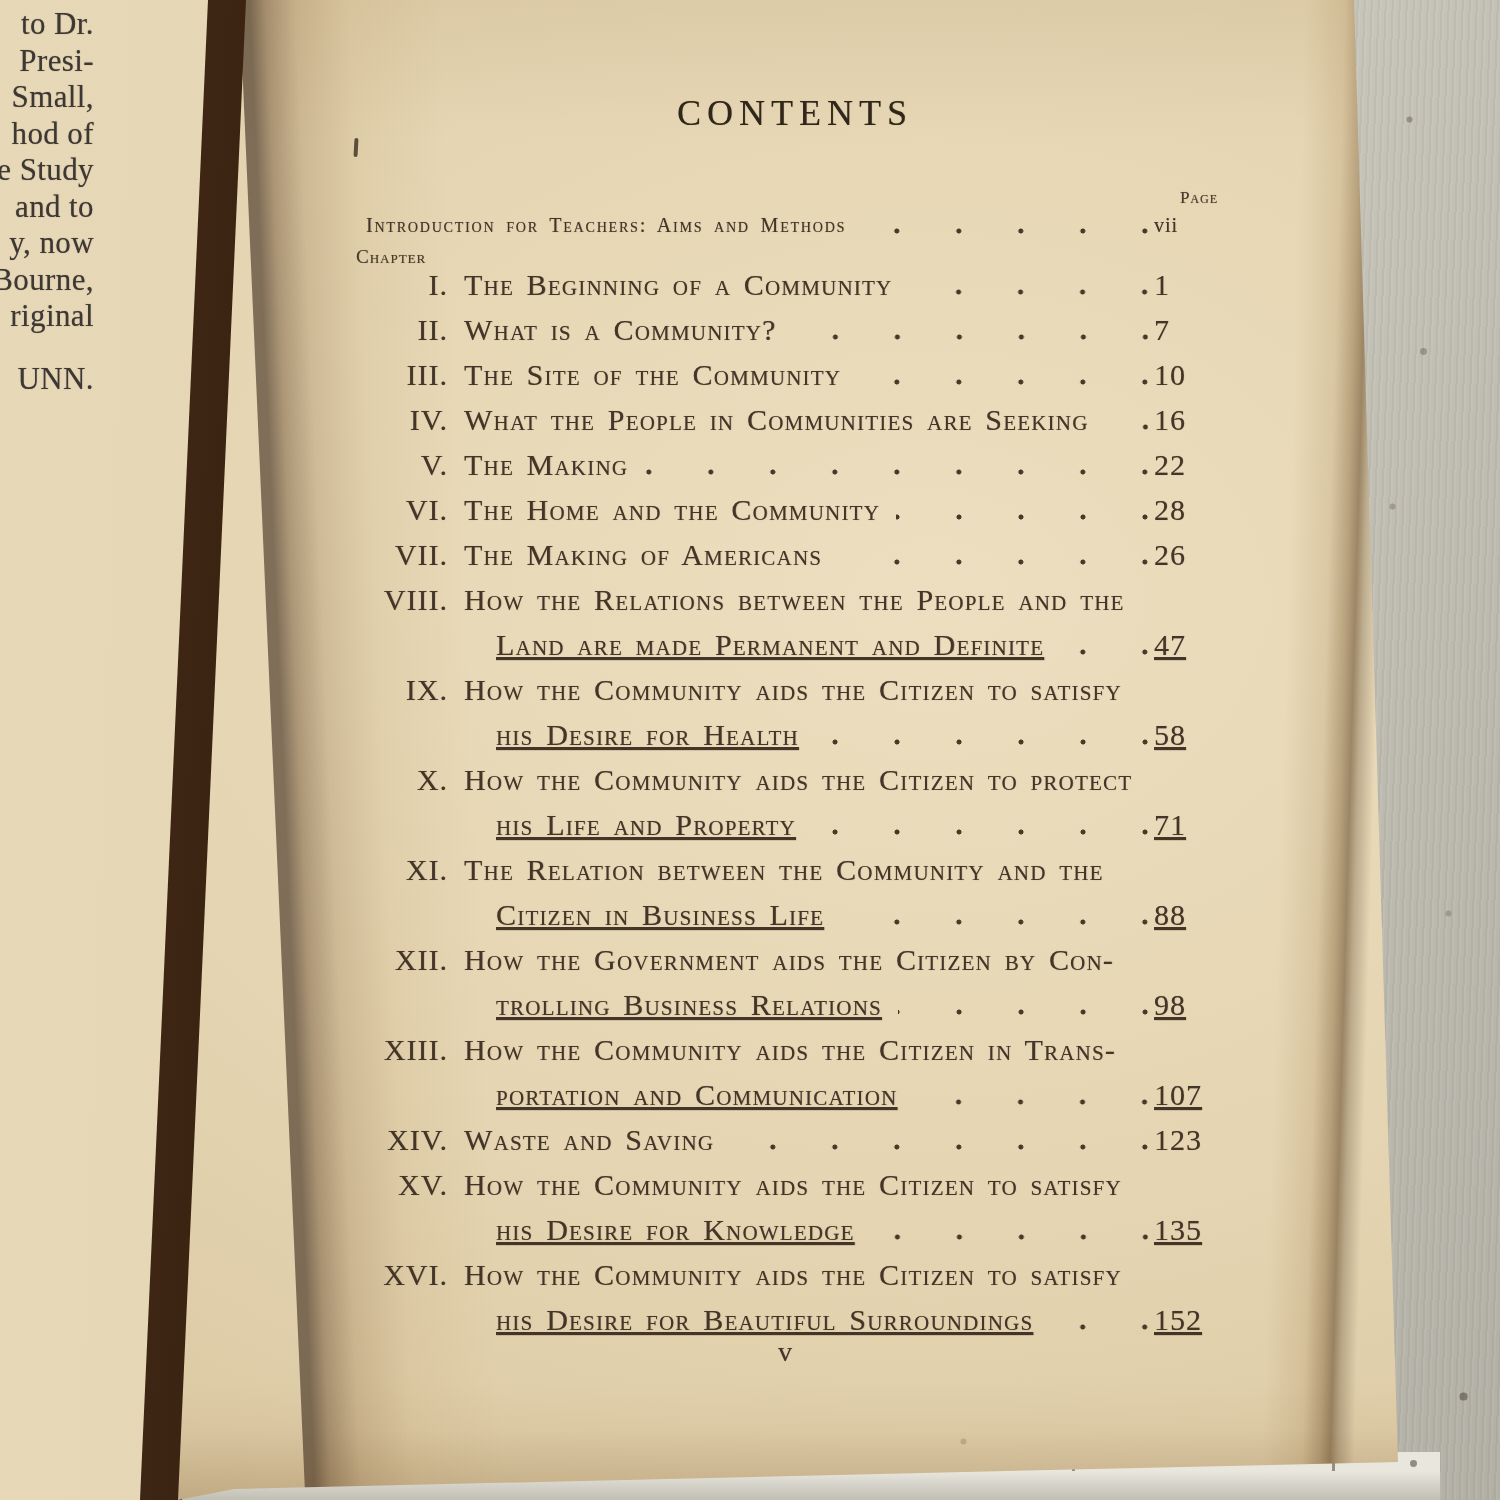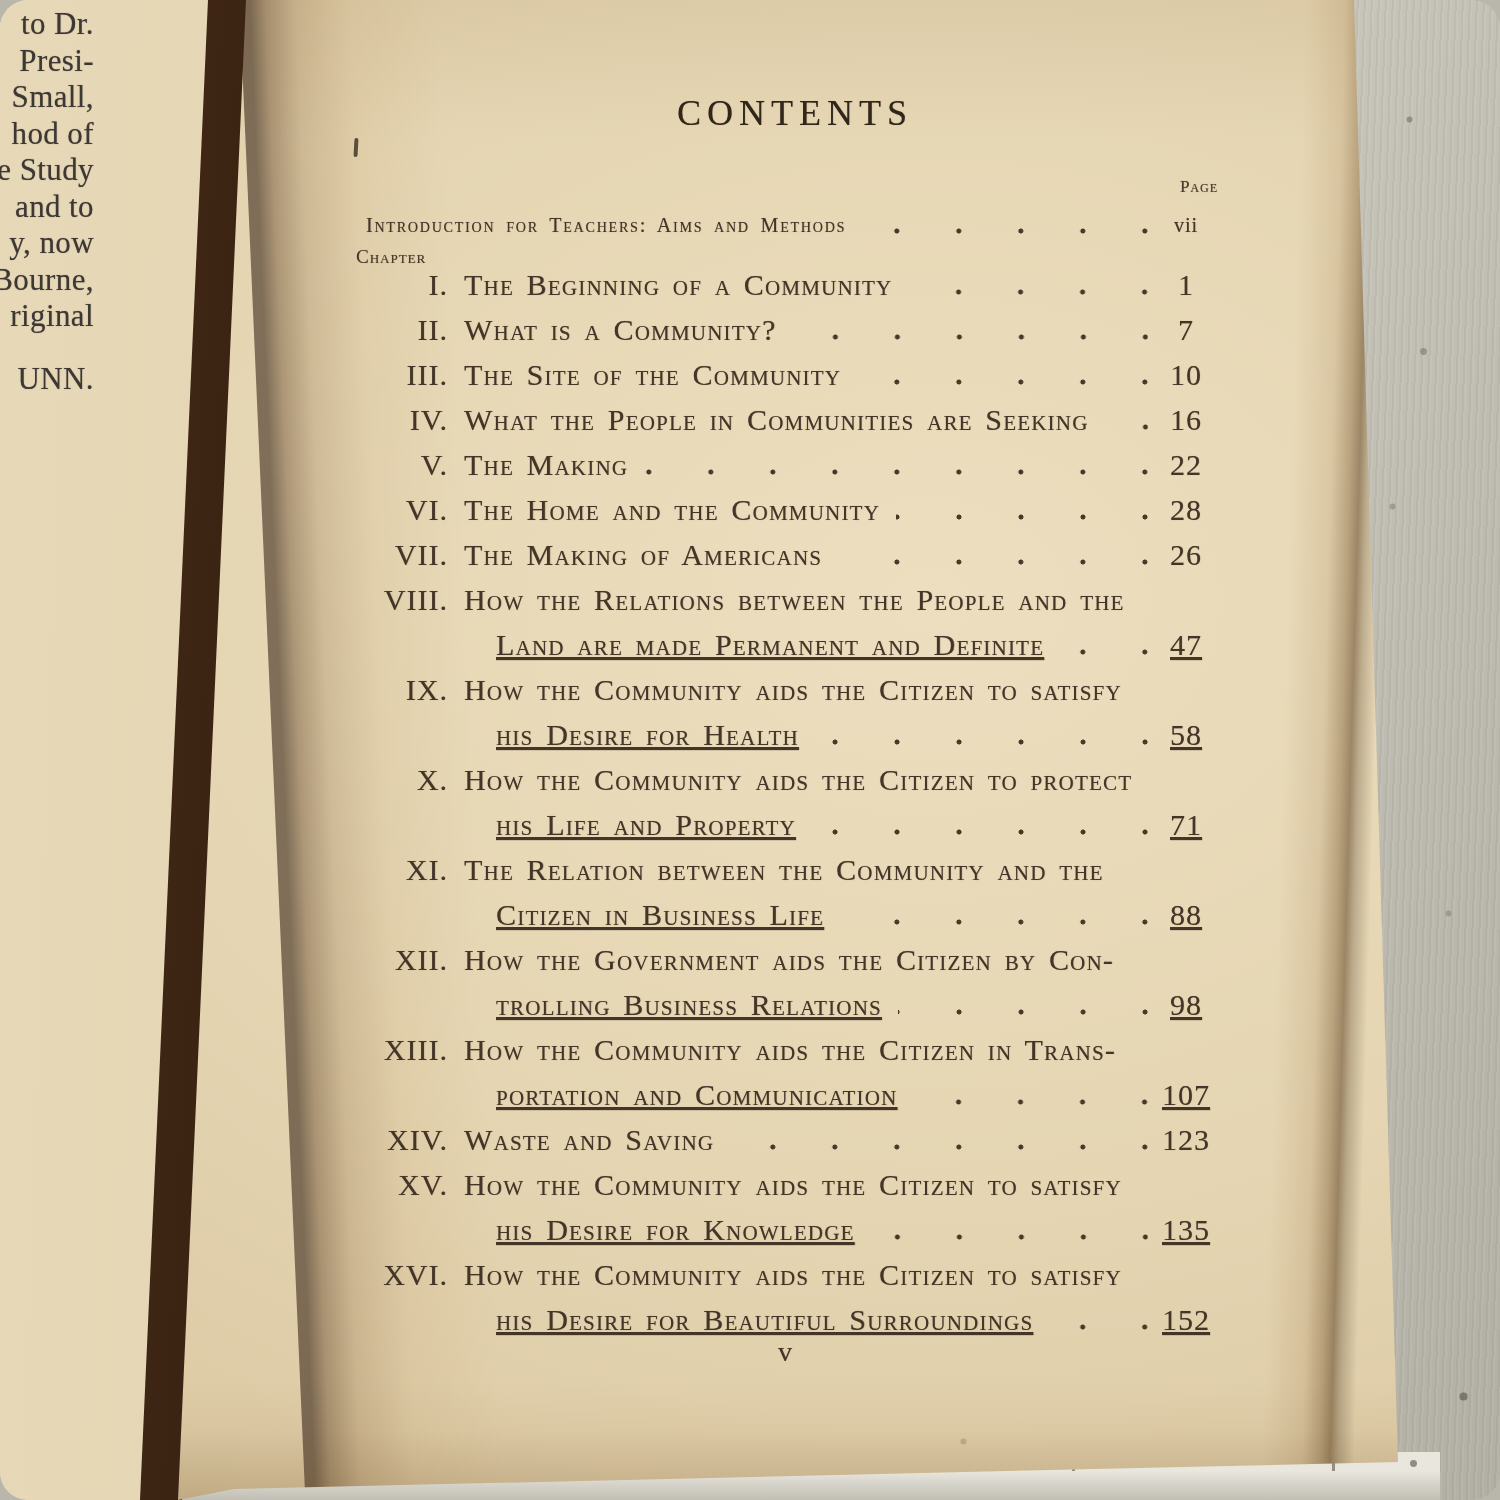--- a/index.html
+++ b/index.html
@@ -1,17 +1,17 @@
 <!DOCTYPE html>
 <html><head>
 <meta charset="utf-8">
 <style>
   html,body{margin:0;padding:0;background:#b9b6ac;}
   .scene{position:relative;width:1500px;height:1500px;overflow:hidden;
-         font-family:"Liberation Serif","DejaVu Serif",serif;border-radius:28px;}
+         font-family:"Liberation Serif","DejaVu Serif",serif;}
 
   
   .table{position:absolute;inset:0;
     background:
       repeating-linear-gradient(92deg, rgba(255,255,255,0.06) 0 2px, rgba(0,0,0,0) 2px 5px, rgba(0,0,0,0.035) 5px 7px),
       linear-gradient(115deg,#d8d5ca 0%,#cfccc1 38%,#c7c4b9 62%,#b2afa5 100%);}
 
   
   .bottom-edge{position:absolute;left:140px;right:60px;top:1452px;bottom:0;
     background-image:
@@ -53,36 +53,36 @@
                rgba(120,88,48,0.42) 58px, rgba(94,66,34,0.55) 68px, rgba(60,40,20,0.25) 76px, rgba(0,0,0,0) 92px);}
   .bottom-shade{position:absolute;left:0;right:0;bottom:0;height:70px;
     background:linear-gradient(180deg, rgba(0,0,0,0), rgba(120,90,50,0.18));}
 
   
   .content{position:absolute;left:352px;top:0;width:866px;color:#443529;
     text-shadow:0.3px 0.3px 0.7px rgba(60,45,30,0.5);}
   .sc{font-variant:small-caps;}
   .title{position:absolute;top:92px;left:0;right:-20px;text-align:center;
     font-size:36px;letter-spacing:6px;color:#30261a;}
-  .page-label{position:absolute;top:177px;right:0;font-size:17px;letter-spacing:1px;color:#4a3b2d;}
+  .page-label{position:absolute;top:188px;right:0;font-size:17px;letter-spacing:1px;color:#4a3b2d;}
   .chapter-label{position:absolute;top:246px;left:4px;font-size:19px;letter-spacing:1px;color:#4a3b2d;}
   .intro-row{position:absolute;top:204px;left:14px;right:0;display:flex;align-items:baseline;
     height:42px;line-height:42px;font-size:20px;}
   .intro-row .t{letter-spacing:1.8px;white-space:nowrap;}
   #entries{position:absolute;top:262px;left:0;right:0;font-size:30px;}
   .row{display:flex;}
   .num{flex:none;width:96px;text-align:right;padding-right:16px;line-height:45px;letter-spacing:1px;}
   .body{flex:1 1 auto;min-width:0;}
   .line{display:flex;align-items:baseline;height:45px;line-height:45px;}
   .line.cont{padding-left:32px;text-decoration:underline;}
   .t{white-space:nowrap;letter-spacing:1.2px;word-spacing:4px;}
   .leader{flex:1 1 auto;align-self:stretch;min-width:22px;margin:0 6px 0 16px;
     background-image:radial-gradient(circle at 3px 3px,#473828 2.1px, rgba(71,56,40,0) 2.9px);
     background-size:62px 6px;background-repeat:repeat-x;background-position:right 6px top 68%;}
-  .pg{flex:none;min-width:64px;text-align:center;font-variant:normal;letter-spacing:1px;}
+  .pg{flex:none;min-width:64px;text-align:left;font-variant:normal;letter-spacing:1px;}
   .folio{position:absolute;top:1336px;left:0;right:0;text-align:center;font-size:28px;}
   .ink-mark{position:absolute;left:2px;top:138px;width:4px;height:19px;border-radius:2px;
     background:rgba(58,46,33,0.8);transform:rotate(3deg);}
 
   
   .specks{position:absolute;left:0;top:0;width:3px;height:3px;border-radius:50%;
     box-shadow:
       1408px 118px 0 1.5px rgba(95,85,62,0.45),
       1422px 350px 0 2px  rgba(100,90,70,0.42),
       1391px 505px 0 1.5px rgba(110,95,70,0.38),

